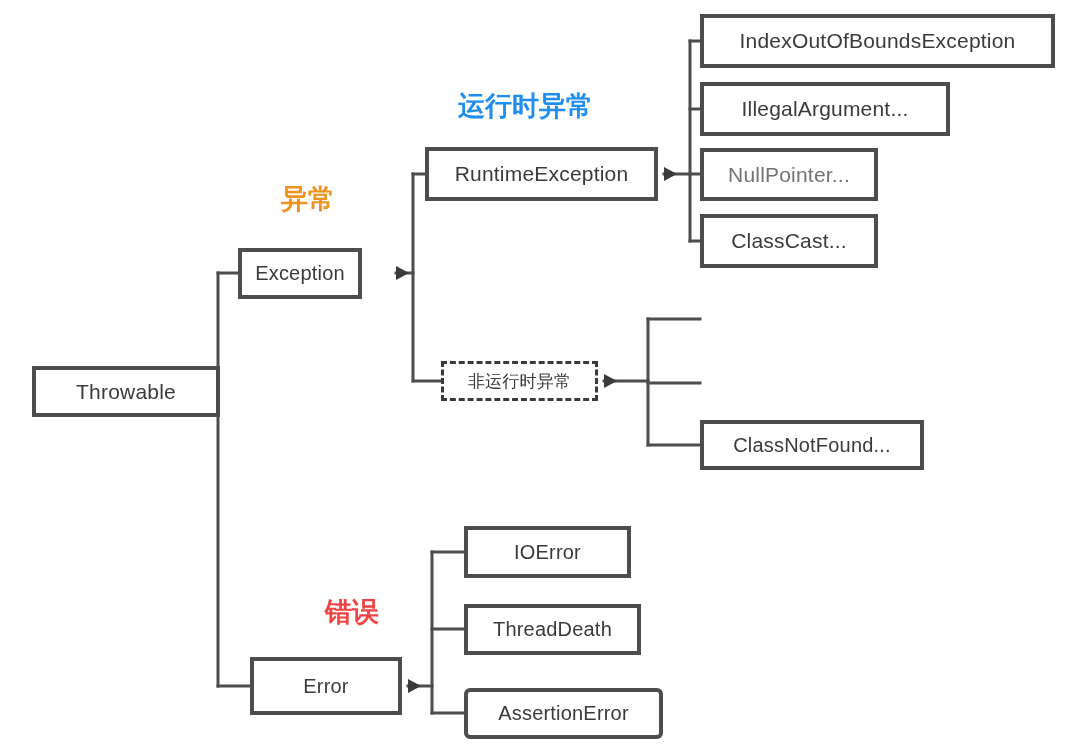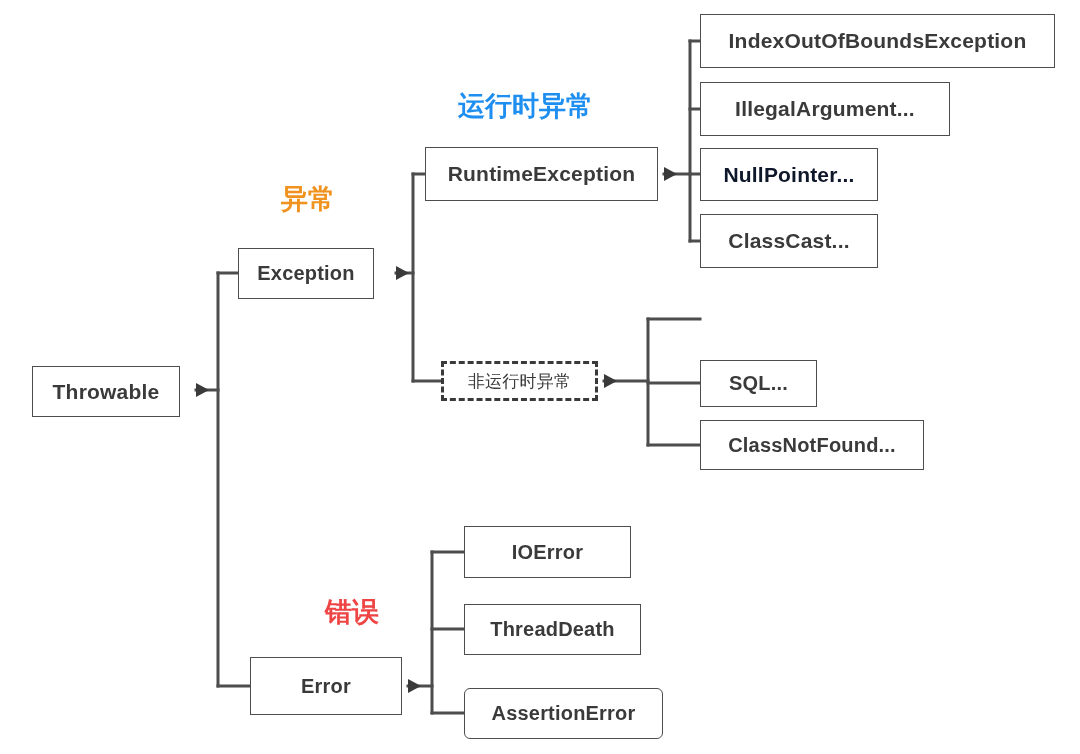--- a/index.html
+++ b/index.html
@@ -21,26 +21,26 @@
     position: absolute;
     left: 0;
     top: 0;
     width: 1080px;
     height: 754px;
   }
   .node {
     position: absolute;
     box-sizing: border-box;
     background: #ffffff;
-    border: 1px solid #3b82f6;
+    border: 4px solid #3b82f6;
     display: flex;
     align-items: center;
     justify-content: center;
     color: #3a3a3a;
-    font-weight: bold;
+    font-weight: normal;
     letter-spacing: 0.2px;
     white-space: nowrap;
   }
   .node.dashed {
     border: 3px dashed #3a3a3a;
     font-family: "DejaVu Sans", sans-serif;
     font-size: 17px;
     font-weight: normal;
   }
   .node .node-label {
@@ -93,56 +93,53 @@
       <path d="M648,381 L604,381" marker-end="url(#arrowLeft)"></path>
 
       <path d="M432,552 L432,713"></path>
       <path d="M432,552 L464,552"></path>
       <path d="M432,629 L464,629"></path>
       <path d="M432,713 L464,713"></path>
       <path d="M432,686 L408,686" marker-end="url(#arrowLeft)"></path>
     </g>
   </svg>
 
-  <div class="node" id="n-throwable" style="left: 32px; top: 366px; width: 148px; height: 51px; font-size: 21px; border-color: rgb(77, 77, 77); color: rgb(58, 58, 58); align-items: center;">
+  <div class="node" id="n-throwable" style="left: 32px; top: 366px; width: 188px; height: 51px; font-size: 21px; border-color: rgb(77, 77, 77); color: rgb(58, 58, 58); align-items: center;">
     <span class="node-label">Throwable</span>
   </div>
 
-  <div class="node" id="n-exception" style="left: 238px; top: 248px; width: 136px; height: 51px; font-size: 20px; border-color: rgb(77, 77, 77); color: rgb(58, 58, 58);">
+  <div class="node" id="n-exception" style="left: 238px; top: 248px; width: 124px; height: 51px; font-size: 20px; border-color: rgb(77, 77, 77); color: rgb(58, 58, 58);">
     <span class="node-label">Exception</span>
   </div>
 
   <div class="node" id="n-runtime_exception" style="left: 425px; top: 147px; width: 233px; height: 54px; font-size: 21px; border-color: rgb(77, 77, 77); color: rgb(58, 58, 58);">
     <span class="node-label">RuntimeException</span>
   </div>
 
   <div class="node dashed" id="n-non_runtime_exception" style="left: 441px; top: 361px; width: 157px; height: 40px; font-size: 17px; border-color: rgb(58, 58, 58); color: rgb(58, 58, 58);">
     <span class="node-label">非运行时异常</span>
   </div>
 
   <div class="node" id="n-index_out_of_bounds" style="left: 700px; top: 14px; width: 355px; height: 54px; font-size: 21px; border-color: rgb(77, 77, 77); color: rgb(58, 58, 58);">
     <span class="node-label">IndexOutOfBoundsException</span>
   </div>
 
   <div class="node" id="n-illegal_argument" style="left: 700px; top: 82px; width: 250px; height: 54px; font-size: 21px; border-color: rgb(77, 77, 77); color: rgb(58, 58, 58); text-align: center;">
     <span class="node-label">IllegalArgument...</span>
   </div>
 
-  <div class="node" id="n-null_pointer" style="left: 700px; top: 148px; width: 178px; height: 53px; font-size: 21px; border-color: rgb(77, 77, 77); color: #0f172a;">
+  <div class="node" id="n-null_pointer" style="left: 700px; top: 148px; width: 178px; height: 53px; font-size: 21px; border-color: rgb(77, 77, 77); color: #737373;">
     <span class="node-label">NullPointer...</span>
   </div>
 
   <div class="node" id="n-class_cast" style="left: 700px; top: 214px; width: 178px; height: 54px; font-size: 21px; border-color: rgb(77, 77, 77); color: rgb(58, 58, 58);">
     <span class="node-label">ClassCast...</span>
   </div>
 
 
-  <div class="node" id="n-sql_exception" style="left: 700px; top: 360px; width: 117px; height: 47px; font-size: 20px; border-color: rgb(77, 77, 77); color: rgb(58, 58, 58);">
-    <span class="node-label">SQL...</span>
-  </div>
 
   <div class="node" id="n-class_not_found" style="left: 700px; top: 420px; width: 224px; height: 50px; font-size: 20px; border-color: rgb(77, 77, 77); color: rgb(58, 58, 58);">
     <span class="node-label">ClassNotFound...</span>
   </div>
 
   <div class="node" id="n-error" style="left: 250px; top: 657px; width: 152px; height: 58px; font-size: 20px; border-color: rgb(77, 77, 77); color: rgb(58, 58, 58);">
     <span class="node-label">Error</span>
   </div>
 
   <div class="node" id="n-io_error" style="left: 464px; top: 526px; width: 167px; height: 52px; font-size: 20px; border-color: rgb(77, 77, 77); color: rgb(58, 58, 58);">

